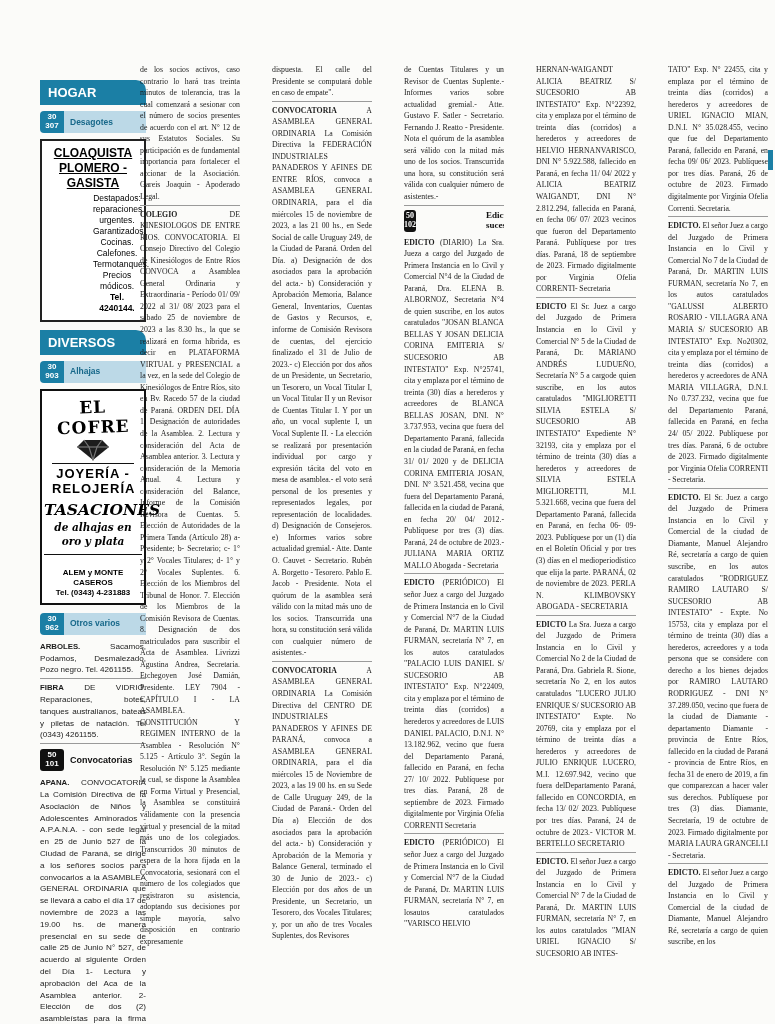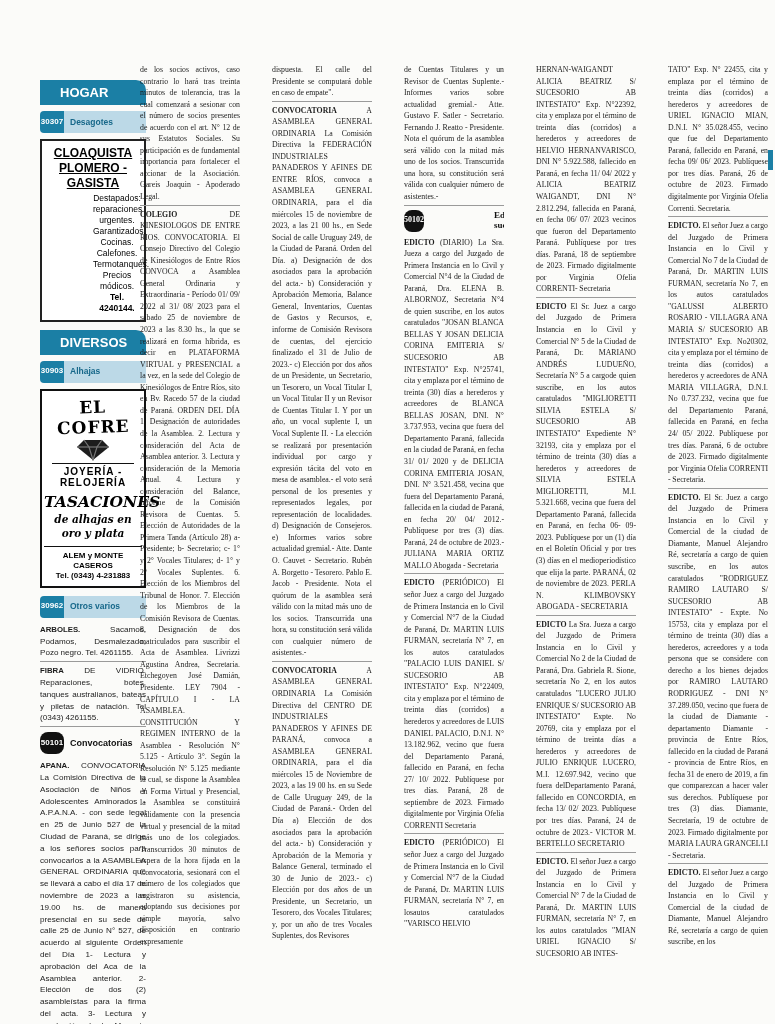--- a/index.html
+++ b/index.html
@@ -9,41 +9,41 @@
   .hdr{position:absolute;top:28px;left:40px;width:726px;height:34px;display:flex;}
   .hdr-num{width:106px;background:#e7e7e4;color:#16384e;font-weight:bold;font-size:17px;
            display:flex;align-items:center;justify-content:center;}
   .hdr-bar{flex:1;margin-left:4px;background:#1b7fa5;color:#fff;display:flex;align-items:center;}
   .hdr-date{font-size:11px;margin-left:145px;flex:1;}
   .hdr-sec{font-weight:bold;font-size:14px;margin-right:12px;letter-spacing:.5px;}
   .edge-tick{position:absolute;right:2px;top:150px;width:5px;height:20px;background:#1b7fa5;}
   
   .side{position:absolute;left:40px;top:74px;width:106px;}
   .side-section{background:#1b7fa5;color:#fff;font-weight:bold;font-size:13px;
-                padding:5px 6px 5px 20px;border-radius:0 10px 0 0;margin:6px 0 6px 0;}
+                padding:5px 6px 5px 8px;border-radius:0 10px 0 0;margin:6px 0 6px 0;}
   .cat-row{display:flex;align-items:stretch;margin:5px 0 6px 0;min-height:22px;}
   .cat-badge{width:24px;background:#1b7fa5;color:#fff;font-weight:bold;font-size:8px;line-height:1.1;
-             display:flex;flex-direction:row;align-items:center;justify-content:center;
+             display:flex;flex-direction:column;align-items:center;justify-content:center;
              border-radius:4px 0 0 4px;padding:1px 0;}
-  .cat-badge.dark{background:#111;border-radius:8px;}
+  .cat-badge.dark{background:#111;border-radius:3px;}
   .cat-label{flex:1;background:#bcd9e7;color:#17688a;font-weight:bold;font-size:8.5px;
              display:flex;align-items:center;padding-left:6px;line-height:1.05;}
   .cat-row.dark .cat-label{background:transparent;color:#111;font-size:9px;}
   .ad-clo{border:2px solid #222;background:#fff;text-align:center;padding:5px 3px;margin:2px 0 8px 0;}
   .ad-clo .t{font-weight:bold;font-size:12px;line-height:1.25;text-decoration:underline;}
   .ad-clo .b{font-size:8.5px;line-height:1.3;margin-top:2px;margin-left:48px;}
   .ad-clo .b b{font-size:8.5px;}
   .ad-cofre{border:2.5px solid #111;background:#fff;text-align:center;padding:6px 2px 0 2px;margin:2px 0 8px 0;}
   .cofre-title{font-family:"DejaVu Serif",serif;font-weight:bold;font-size:17px;letter-spacing:1px;
                transform:rotate(-2deg);}
-  .cofre-sub{font-weight:bold;font-size:10px;letter-spacing:1px;border-top:1px solid #111;
+  .cofre-sub{font-weight:bold;font-size:13px;letter-spacing:1px;border-top:1px solid #111;
              margin:2px 8px 0 8px;padding-top:2px;}
   .cofre-tas{font-family:"DejaVu Serif",serif;font-style:italic;font-weight:bold;font-size:15.5px;margin-top:4px;}
   .cofre-tag{font-family:"DejaVu Serif",serif;font-style:italic;font-weight:bold;font-size:10.5px;line-height:1.2;margin-top:2px;}
-  .cofre-foot{font-weight:bold;font-size:8px;line-height:1.3;margin-top:6px;border-top:1px solid #111;padding:4px 0 4px 0;}
+  .cofre-foot{font-weight:bold;font-size:8px;line-height:1.3;margin-top:6px;border-top:1px solid #111;padding:13px 0 4px 0;}
   .jewel{margin:2px auto 0 auto;display:block;}
   
   .main{position:absolute;left:140px;top:64px;display:flex;gap:32px;font-family:Liberation Serif, serif;}
   .col{width:100px;height:956px;overflow:hidden;}
   p.cl{font-size:7.8px;line-height:11.55px;text-align:justify;margin:0 0 2px 0;color:#1c1c1c;
        word-spacing:-0.2px;}
   p.cl b{font-size:7.8px;}
   p.cl.rule{border-bottom:1px solid #9a9a9a;padding-bottom:2px;margin-bottom:3px;}
   .side p.cl{font-size:8.1px;line-height:11.8px;}
   .colcat{margin:4px 0 5px 0;}

